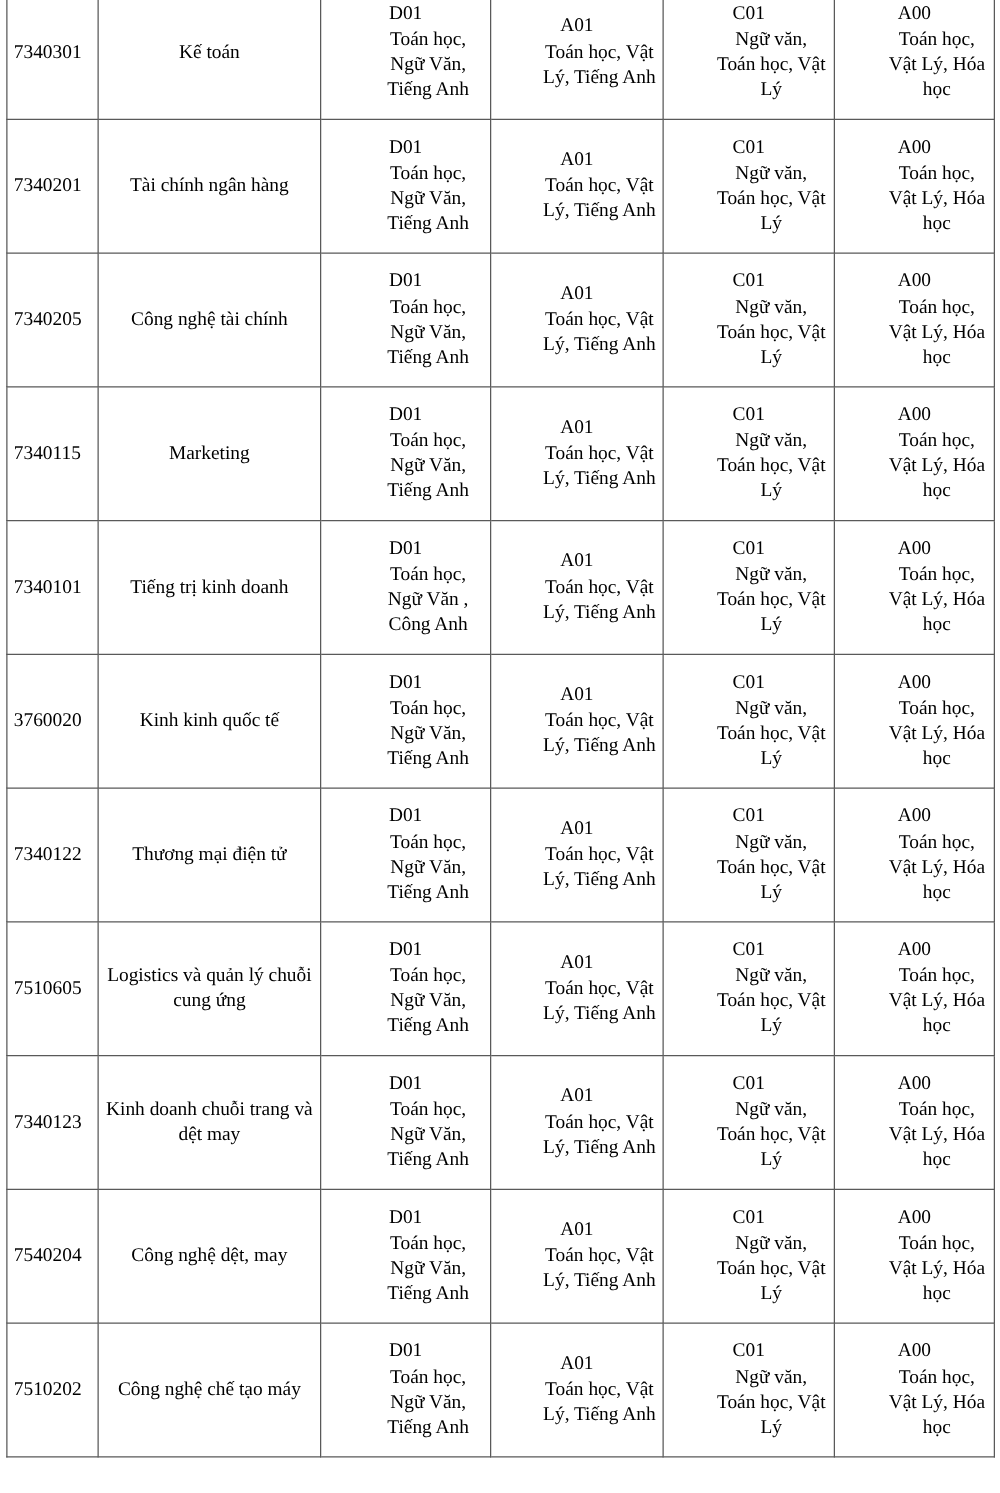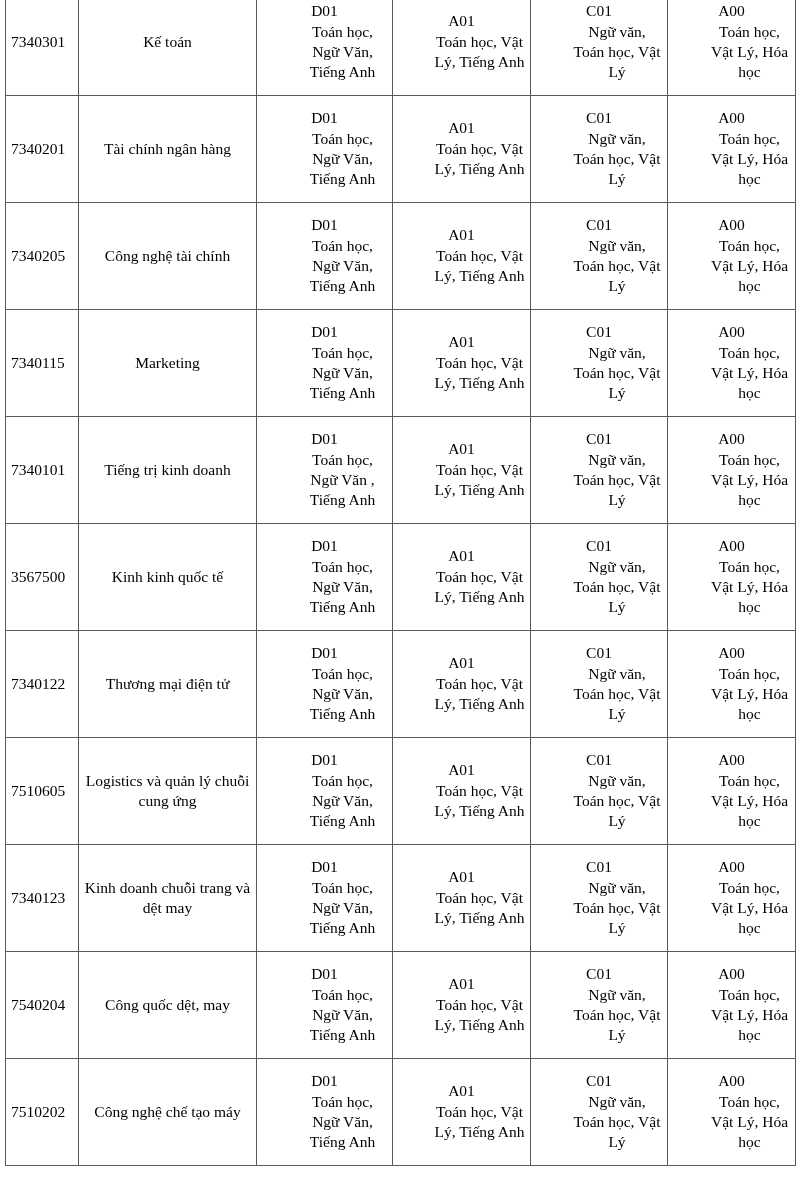--- a/index.html
+++ b/index.html
@@ -178,37 +178,37 @@
             <td class="combo-cell">
               <span class="combo-code">A00</span>
               <span class="combo-subjects">Toán học, Vật Lý, Hóa học</span>
             </td>
           </tr>
           <tr class="row-height">
             <td class="code-cell">7340101</td>
             <td class="major-cell">Tiếng trị kinh doanh</td>
             <td class="combo-cell">
               <span class="combo-code">D01</span>
-              <span class="combo-subjects">Toán học, Ngữ Văn , Tiếng Anh</span>
-            </td>
-            <td class="combo-cell">
-              <span class="combo-code">A01</span>
-              <span class="combo-subjects">Toán học, Vật Lý, Tiếng Anh</span>
-            </td>
-            <td class="combo-cell">
-              <span class="combo-code">C01</span>
-              <span class="combo-subjects">Ngữ văn, Toán học, Vật Lý</span>
-            </td>
-            <td class="combo-cell">
-              <span class="combo-code">A00</span>
-              <span class="combo-subjects">Toán học, Vật Lý, Hóa học</span>
-            </td>
-          </tr>
-          <tr class="row-height">
-            <td class="code-cell">3567500</td>
+              <span class="combo-subjects">Toán học, Ngữ Văn , Công Anh</span>
+            </td>
+            <td class="combo-cell">
+              <span class="combo-code">A01</span>
+              <span class="combo-subjects">Toán học, Vật Lý, Tiếng Anh</span>
+            </td>
+            <td class="combo-cell">
+              <span class="combo-code">C01</span>
+              <span class="combo-subjects">Ngữ văn, Toán học, Vật Lý</span>
+            </td>
+            <td class="combo-cell">
+              <span class="combo-code">A00</span>
+              <span class="combo-subjects">Toán học, Vật Lý, Hóa học</span>
+            </td>
+          </tr>
+          <tr class="row-height">
+            <td class="code-cell">3760020</td>
             <td class="major-cell">Kinh kinh quốc tế</td>
             <td class="combo-cell">
               <span class="combo-code">D01</span>
               <span class="combo-subjects">Toán học, Ngữ Văn, Tiếng Anh</span>
             </td>
             <td class="combo-cell">
               <span class="combo-code">A01</span>
               <span class="combo-subjects">Toán học, Vật Lý, Tiếng Anh</span>
             </td>
             <td class="combo-cell">
@@ -275,21 +275,21 @@
               <span class="combo-code">C01</span>
               <span class="combo-subjects">Ngữ văn, Toán học, Vật Lý</span>
             </td>
             <td class="combo-cell">
               <span class="combo-code">A00</span>
               <span class="combo-subjects">Toán học, Vật Lý, Hóa học</span>
             </td>
           </tr>
           <tr class="row-height">
             <td class="code-cell">7540204</td>
-            <td class="major-cell">Công quốc dệt, may</td>
+            <td class="major-cell">Công nghệ dệt, may</td>
             <td class="combo-cell">
               <span class="combo-code">D01</span>
               <span class="combo-subjects">Toán học, Ngữ Văn, Tiếng Anh</span>
             </td>
             <td class="combo-cell">
               <span class="combo-code">A01</span>
               <span class="combo-subjects">Toán học, Vật Lý, Tiếng Anh</span>
             </td>
             <td class="combo-cell">
               <span class="combo-code">C01</span>

